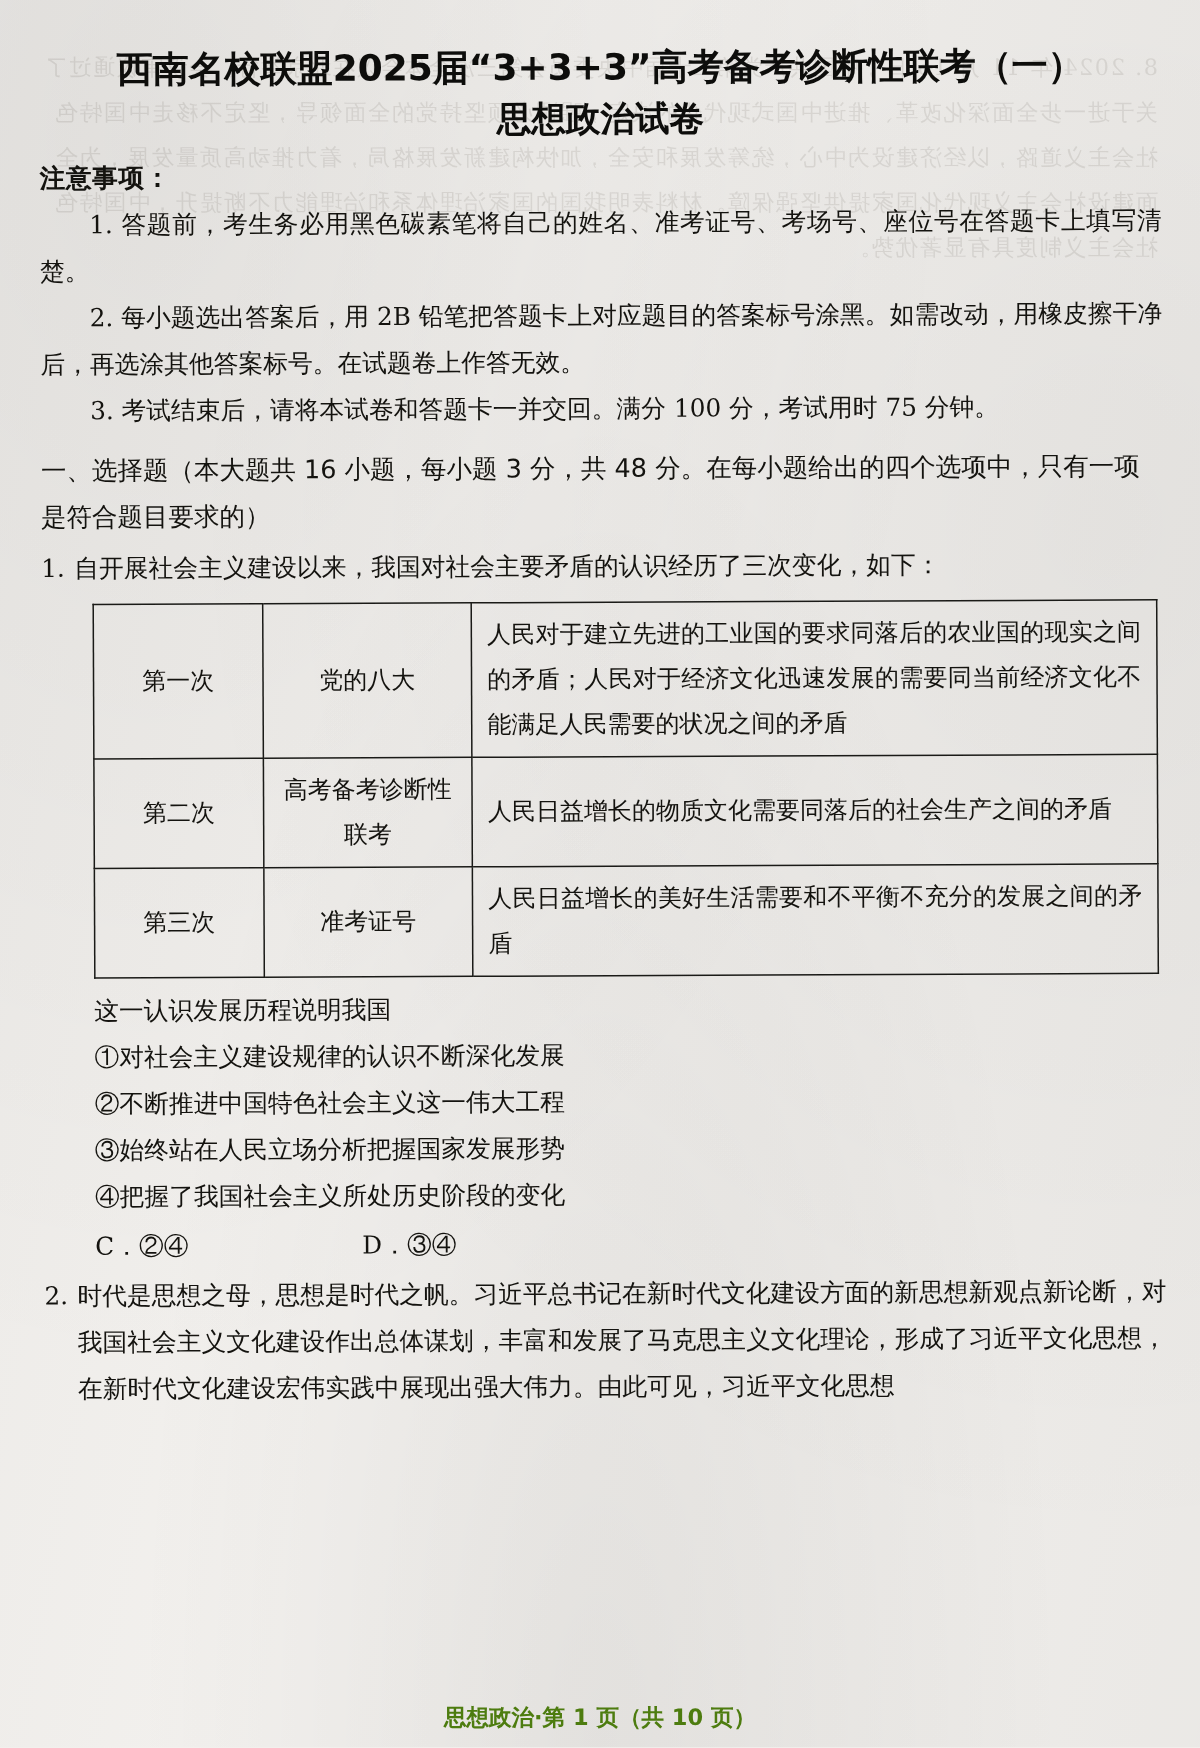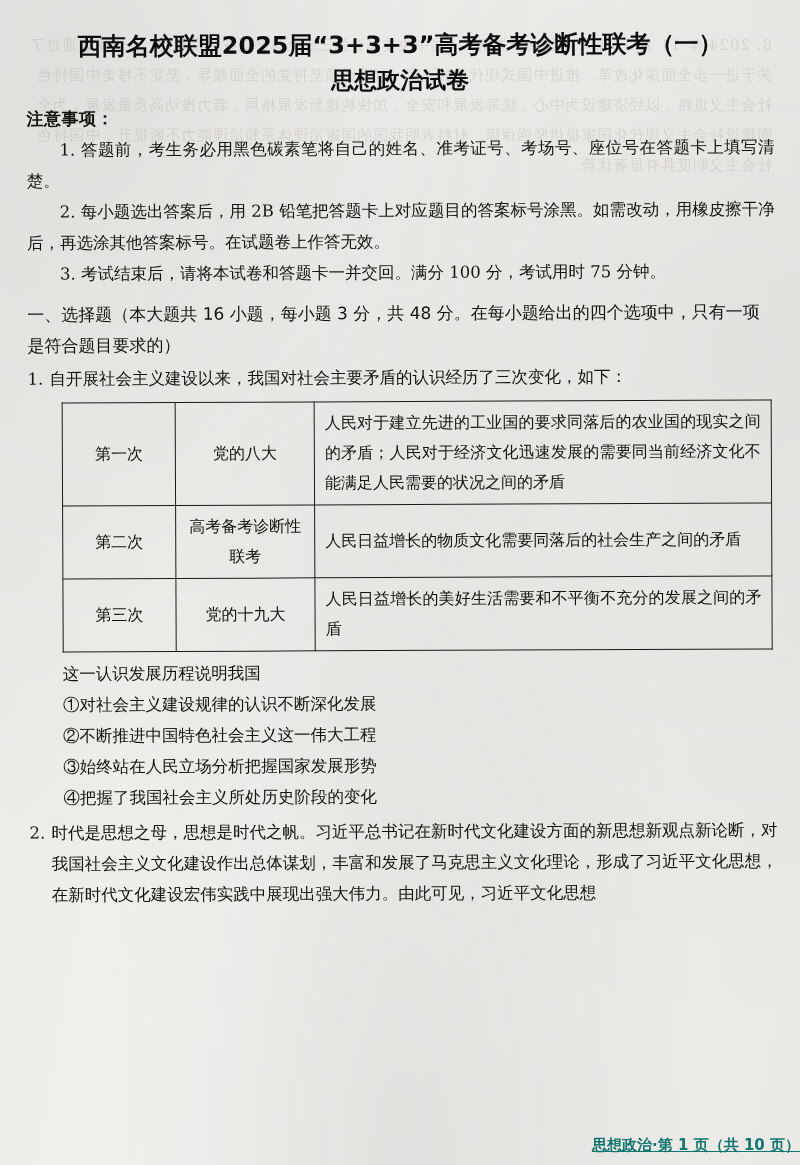--- a/index.html
+++ b/index.html
@@ -156,27 +156,26 @@
   }
   .options-row .opt {
     width: 178px;
     flex: 0 0 178px;
   }
   .footer {
     position: absolute;
     left: 0;
     right: 0;
     bottom: 10px;
-    text-align: right;
+    text-align: center;
     font-family: "DejaVu Sans", "Liberation Sans", sans-serif;
     font-weight: bold;
     font-size: 15px;
-    color: #0f766e;
+    color: #4d7c0f;
     z-index: 3;
-    text-decoration: underline;
   }
   .skew-wrap {
     transform: rotate(-0.25deg);
     transform-origin: 50% 0%;
   }
 </style>
 </head>
 <body>
 
 <div class="bleed">8. 2024 年 11 月 15 日，中国共产党第二十届中央委员会第三次全体会议在北京举行。会议审议通过了关于进一步全面深化改革、推进中国式现代化的决定，强调必须坚持党的全面领导，坚定不移走中国特色社会主义道路，以经济建设为中心，统筹发展和安全，加快构建新发展格局，着力推动高质量发展，为全面建设社会主义现代化国家提供坚强保障。材料表明我国的国家治理体系和治理能力不断提升，中国特色社会主义制度具有显著优势。</div>
@@ -209,36 +208,38 @@
           <td class="c-meeting">党的八大</td>
           <td class="c-desc">人民对于建立先进的工业国的要求同落后的农业国的现实之间的矛盾；人民对于经济文化迅速发展的需要同当前经济文化不能满足人民需要的状况之间的矛盾</td>
         </tr>
         <tr>
           <td class="c-order">第二次</td>
           <td class="c-meeting">高考备考诊断性联考</td>
           <td class="c-desc">人民日益增长的物质文化需要同落后的社会生产之间的矛盾</td>
         </tr>
         <tr>
           <td class="c-order">第三次</td>
-          <td class="c-meeting">党的十九大</td>
+          <td class="c-meeting">准考证号</td>
           <td class="c-desc">人民日益增长的美好生活需要和不平衡不充分的发展之间的矛盾</td>
         </tr>
       </tbody>
     </table>
 
     <div class="lead-line">这一认识发展历程说明我国</div>
 
     <div class="stmt-list">
       <div>①对社会主义建设规律的认识不断深化发展</div>
       <div>②不断推进中国特色社会主义这一伟大工程</div>
       <div>③始终站在人民立场分析把握国家发展形势</div>
       <div>④把握了我国社会主义所处历史阶段的变化</div>
     </div>
 
     <div class="options-row">
+      <div class="opt">C．②④</div>
+      <div class="opt">D．③④</div>
     </div>
 
     <div class="q-item">
       <div class="q-num">2.</div>
       <div class="q-body">时代是思想之母，思想是时代之帆。习近平总书记在新时代文化建设方面的新思想新观点新论断，对我国社会主义文化建设作出总体谋划，丰富和发展了马克思主义文化理论，形成了习近平文化思想，在新时代文化建设宏伟实践中展现出强大伟力。由此可见，习近平文化思想</div>
     </div>
 
   </div>
 </div>
 

